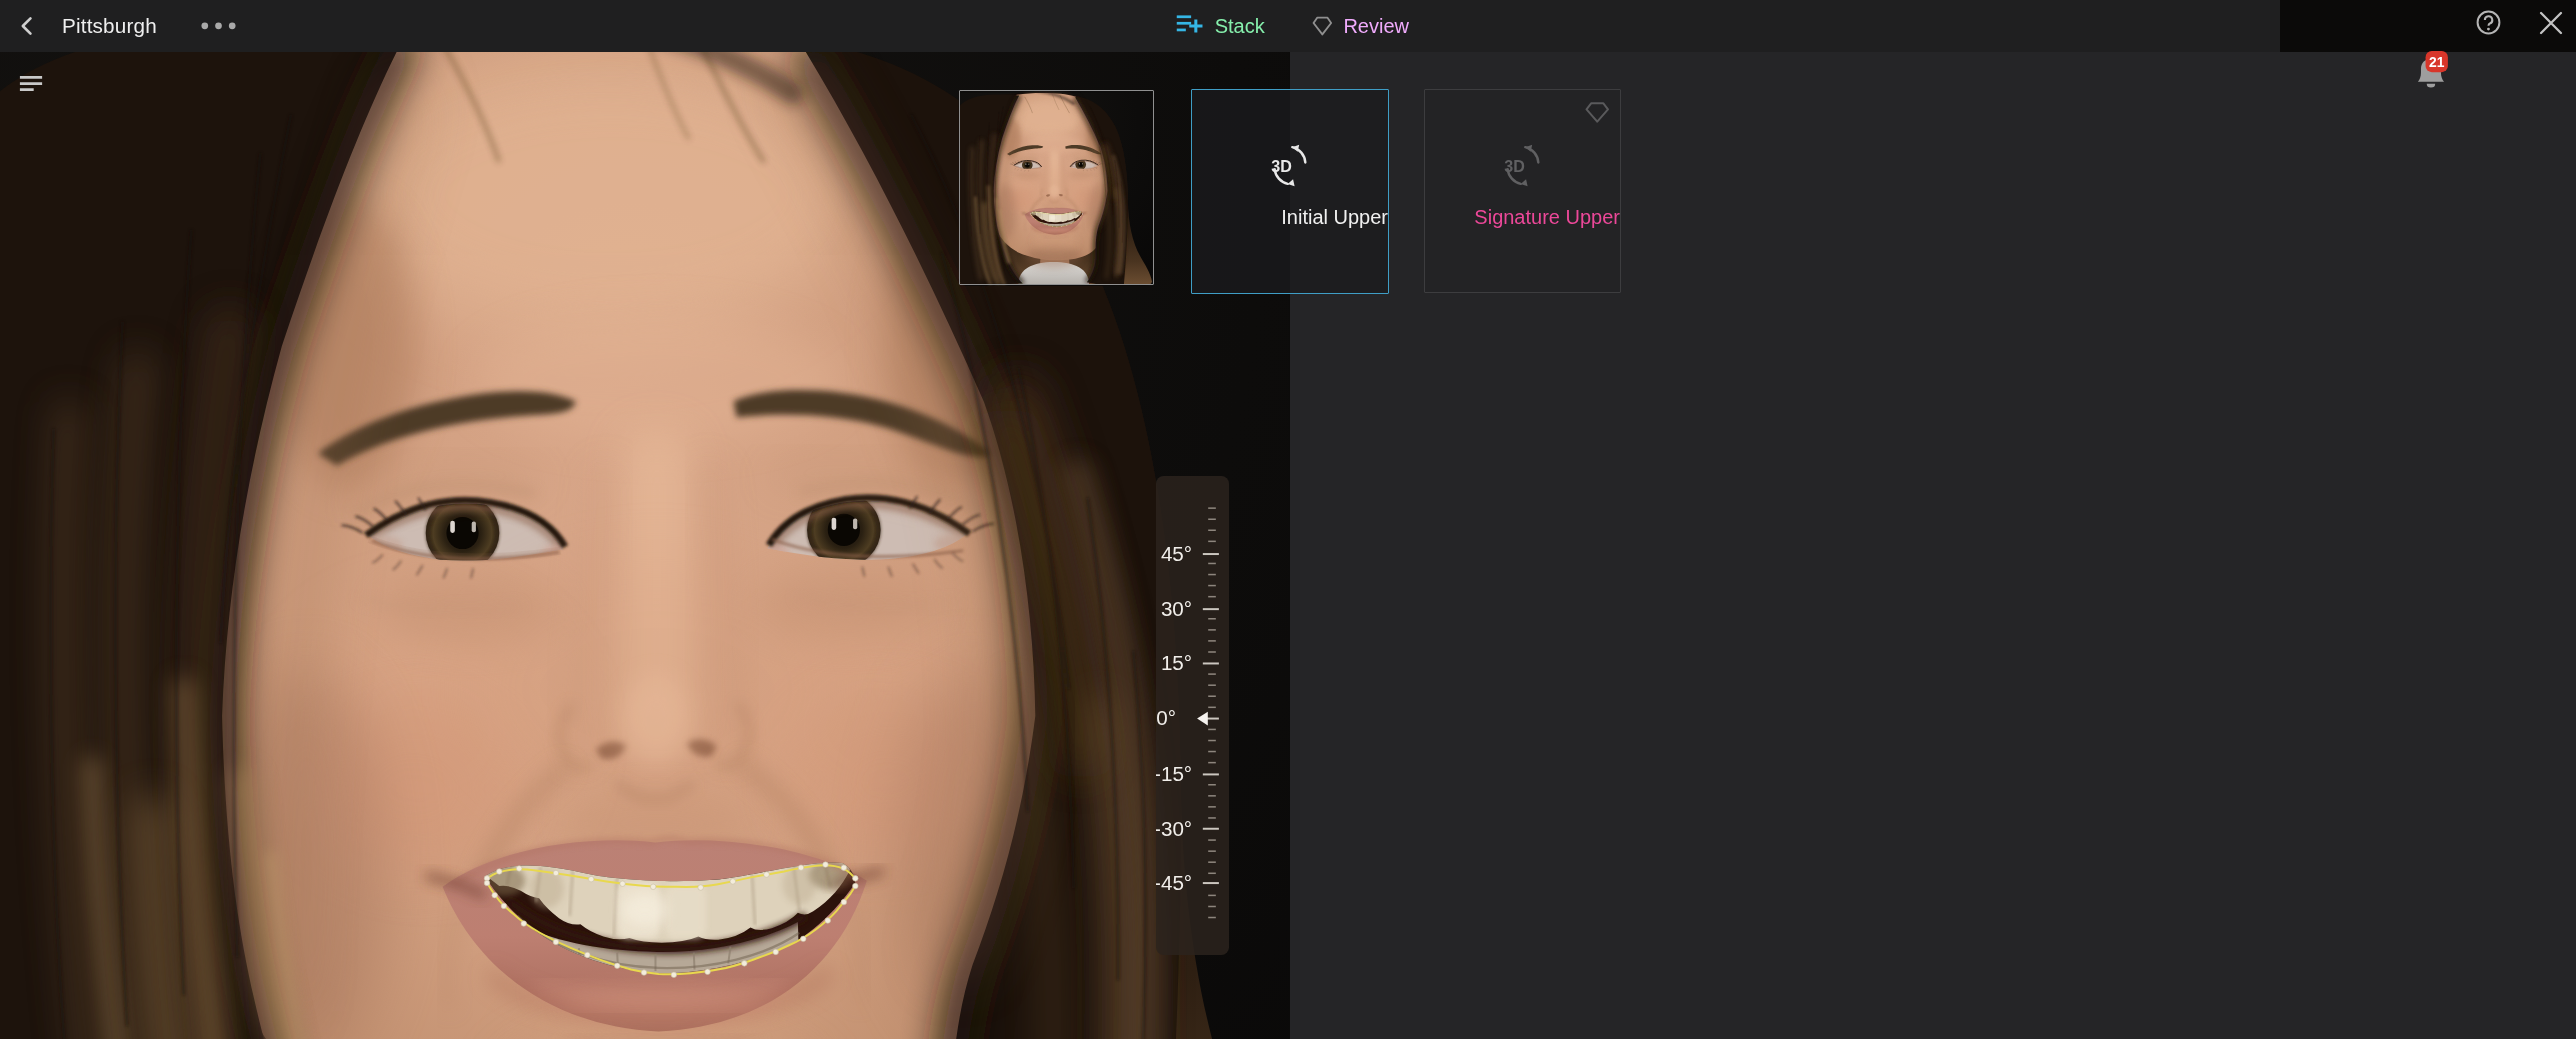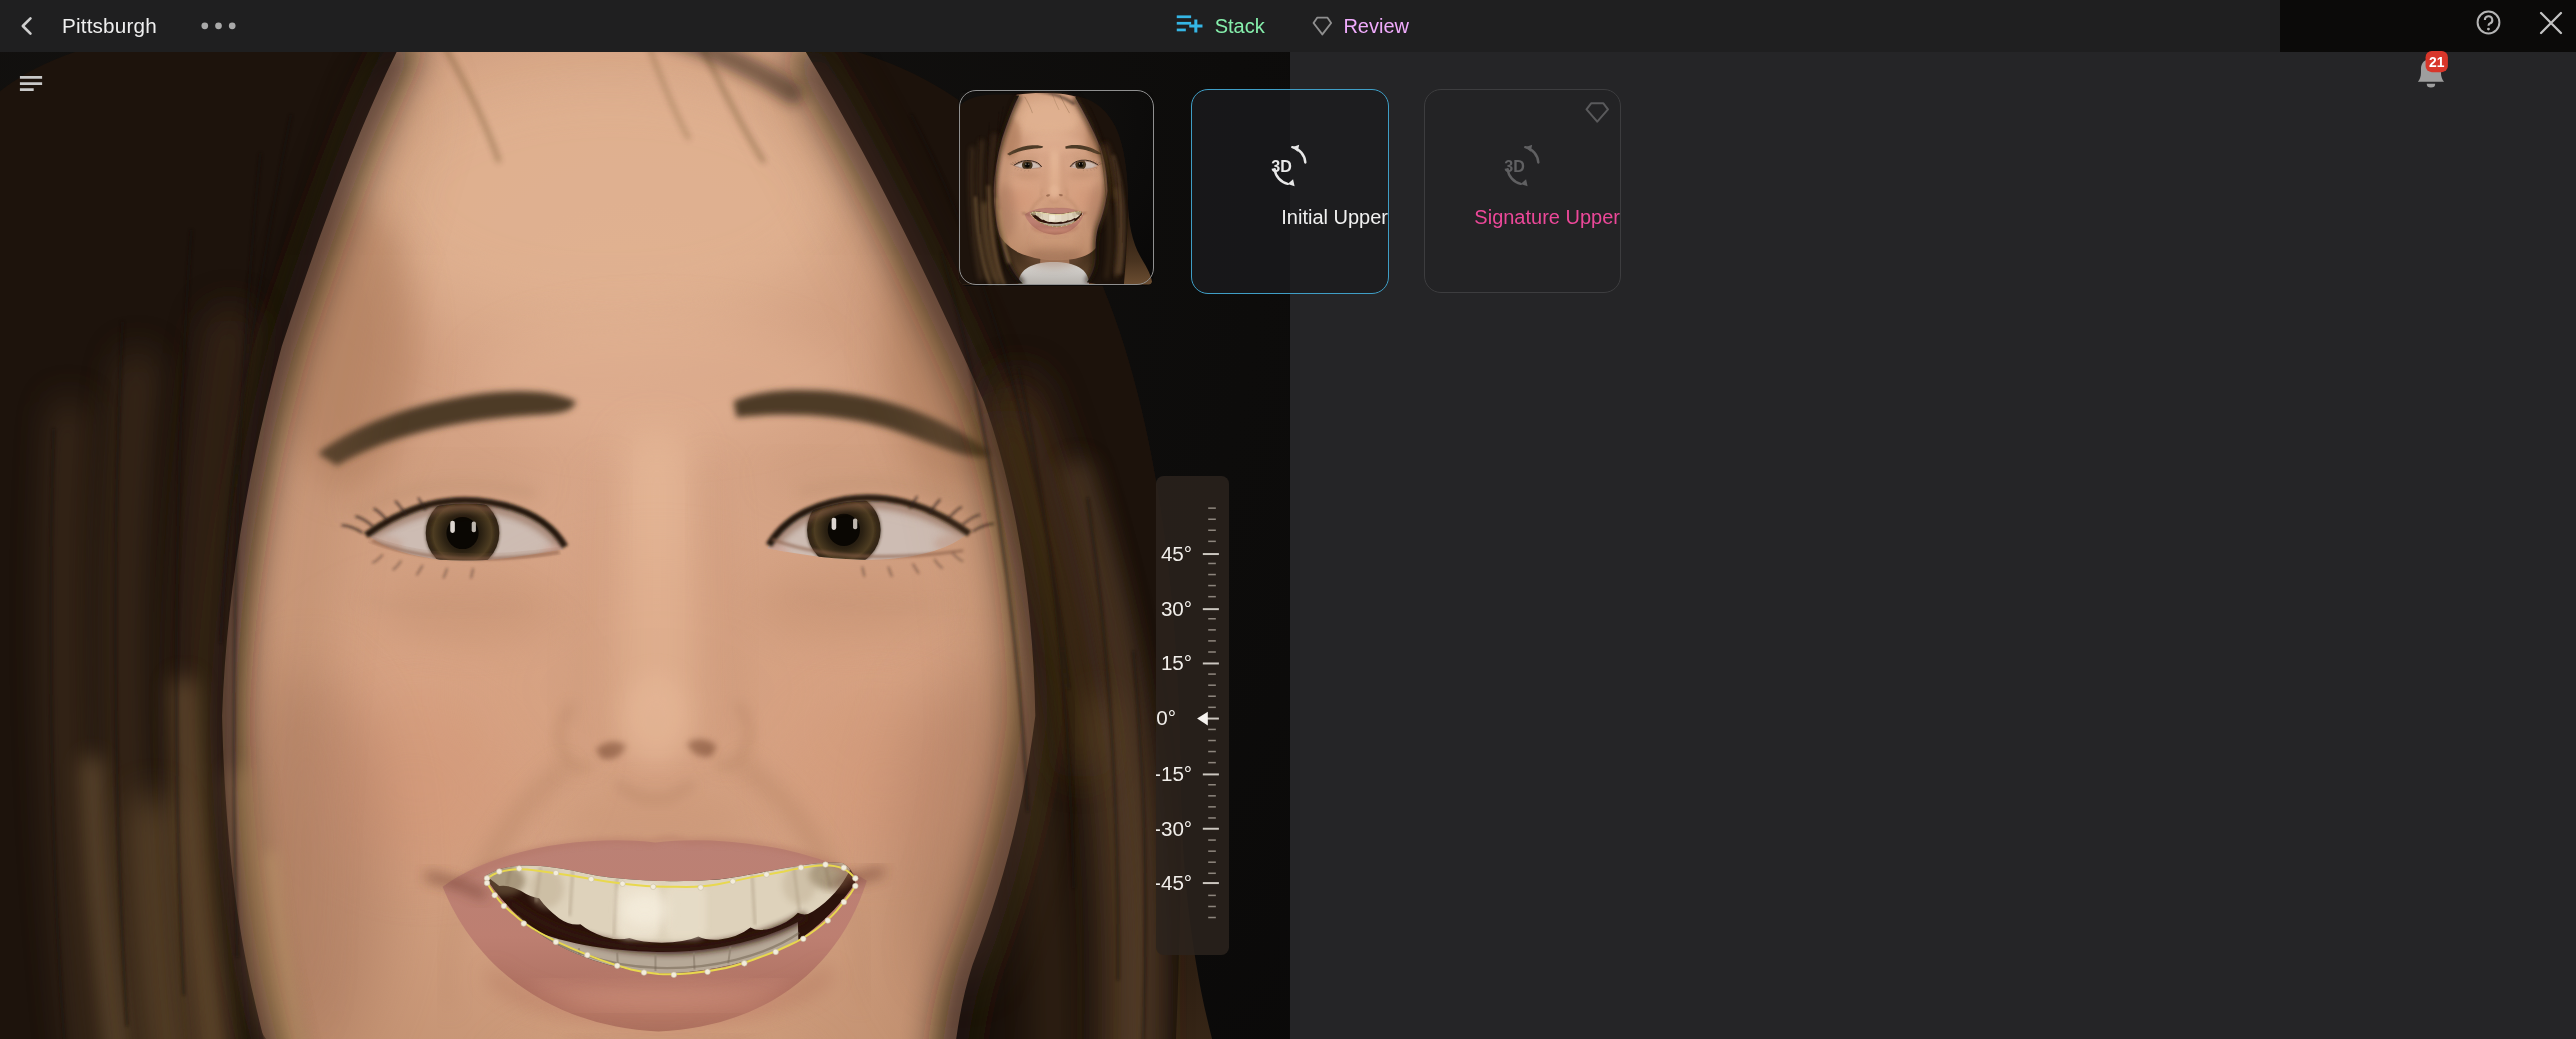--- a/index.html
+++ b/index.html
@@ -3,21 +3,21 @@
 <meta charset="utf-8">
 <style>
   html,body{margin:0;padding:0;width:2576px;height:1040px;overflow:hidden;background:#0b0a09;
     font-family:"Liberation Sans",sans-serif;}
   #panel{position:absolute;left:1290px;top:52px;width:1286px;height:988px;background:#252527;}
   #scene{position:absolute;left:0;top:0;width:2576px;height:1040px;}
   #header{position:absolute;left:0;top:0;width:2280px;height:52px;background:#1f1f20;
     display:flex;align-items:center;color:#e6e6e6;z-index:30;}
   #title{font-size:20.7px;color:#efefef;margin-left:27.6px;letter-spacing:0.2px;}
   .ctext{font-size:20px;color:#c7c7c7;margin-left:10.7px;}
-  .card{position:absolute;box-sizing:border-box;border-radius:17px;z-index:20;}
+  .card{position:absolute;box-sizing:border-box;border-radius:1px;z-index:20;}
   #card1{left:959px;top:90px;width:195px;height:195px;border:0.8px solid #909090;}
   #card2{left:1191px;top:89px;width:198px;height:205px;border:0.8px solid #3f9ec6;background:rgba(27,27,29,0.78);}
   #card3{left:1424px;top:89px;width:197px;height:204px;border:0.8px solid #3d3d3f;background:rgba(30,30,32,0.25);}
   .cardlabel{position:absolute;width:100%;text-align:right;top:116px;font-size:20px;}
   #card2 .cardlabel{color:#f0f0f0;}
   #card3 .cardlabel{color:#ec4899;}
   .c3d{position:absolute;left:50%;top:51px;transform:translateX(-50%);}
   #gauge{position:absolute;left:1156px;top:476px;width:73px;height:479px;background:rgba(44,35,29,0.85);
     border-radius:7.7px;z-index:12;text-decoration:underline;}
 </style>

